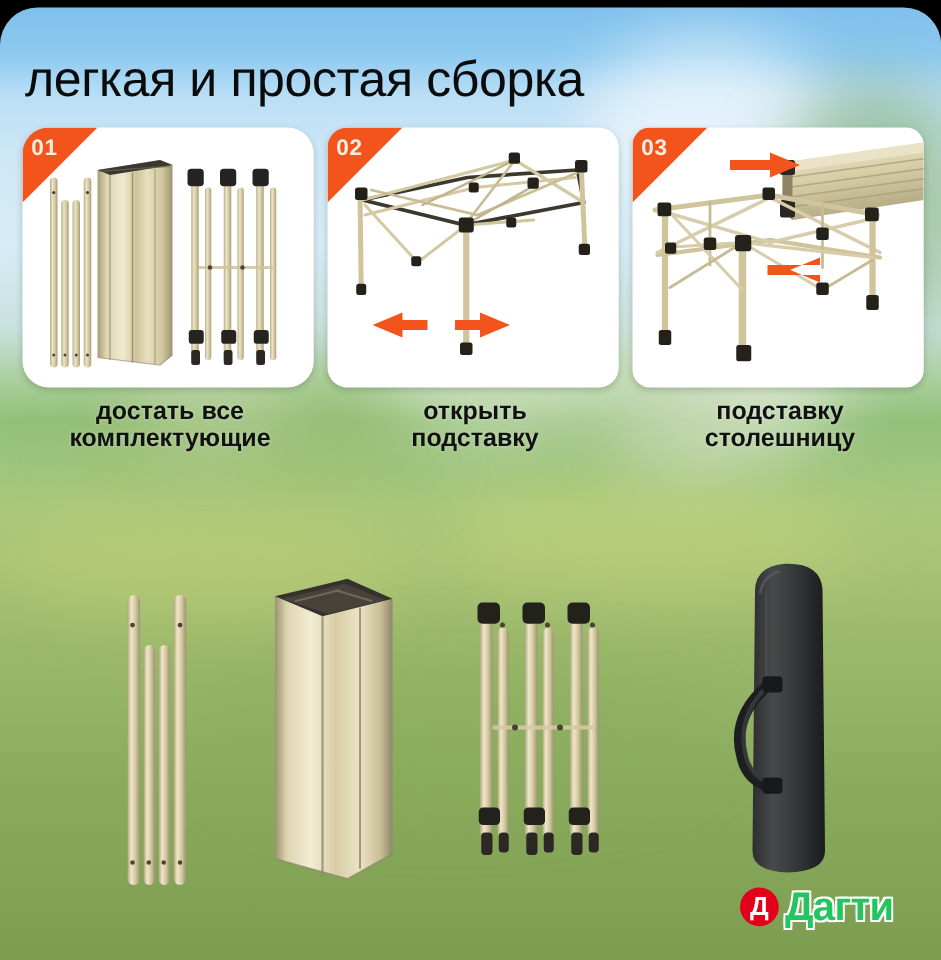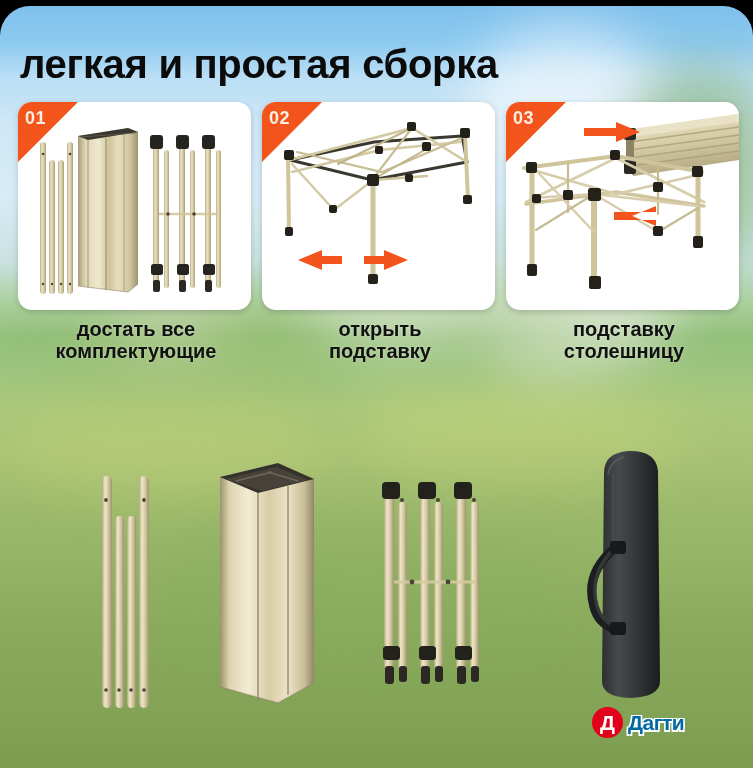--- a/index.html
+++ b/index.html
@@ -65,41 +65,41 @@
   .blob.b6 { left: 0px;   top: 395px; width: 330px; height: 90px;  background: rgba(196,210,120,.45); }
   .blob.b7 { left: 350px; top: 380px; width: 340px; height: 90px;  background: rgba(200,214,124,.42); }
   .blob.b8 { left: 150px; top: 520px; width: 420px; height: 120px; background: rgba(136,172,92,.35); }
   .blob.b9 { left: 560px; top: 230px; width: 120px; height: 120px; background: rgba(240,244,235,.55); }
   .blob.b10{ left: 110px; top: 250px; width: 120px; height: 110px; background: rgba(218,228,205,.5); }
 
   
   .heading {
     position: absolute;
     color: #0b0b0b;
-    font-weight: bold;
+    font-weight: normal;
     letter-spacing: -0.3px;
     white-space: nowrap;
     line-height: 1;
   }
   #title-assembly { left: 20px; top: 44px; font-size: 40px; }
   #title-storage  { left: 18px; top: 411px; font-size: 38px; }
 
   
   .card {
     position: absolute;
     top: 102px;
     width: 233px;
     height: 208px;
     background: #ffffff;
     border-radius: 14px;
     overflow: hidden;
     box-shadow: 0 2px 6px rgba(0,0,0,.18);
   }
-  #card-1 { left: 18px;  }
-  #card-2 { left: 262px; }
+  #card-1 { left: 18px; border-radius: 21px;  }
+  #card-2 { left: 262px; border-radius: 16px; }
   #card-3 { left: 506px; }
 
   .badge {
     position: absolute;
     left: 0; top: 0;
     width: 0; height: 0;
     border-top: 60px solid #f2541b;
     border-right: 60px solid transparent;
   }
   .badge-num {
@@ -151,23 +151,23 @@
     background: #e3001b;
     color: #fff;
     font-size: 21px;
     font-weight: bold;
     display: flex;
     align-items: center;
     justify-content: center;
     line-height: 1;
   }
   #watermark .wm-text {
-    font-size: 21px;
+    font-size: 32px;
     font-weight: bold;
-    color: #0369a1;
+    color: #22c55e;
     text-shadow:
       -1.5px -1.5px 0 #fff,  1.5px -1.5px 0 #fff,
       -1.5px  1.5px 0 #fff,  1.5px  1.5px 0 #fff;
     letter-spacing: -0.5px;
   }
 </style>
 </head>
 <body>
 
 <div id="canvas">

